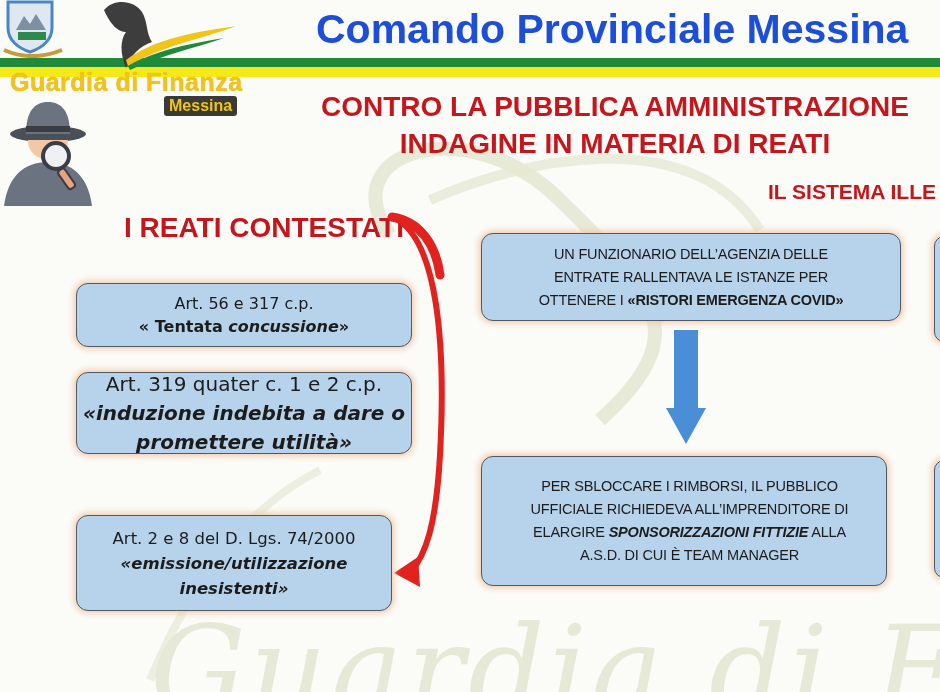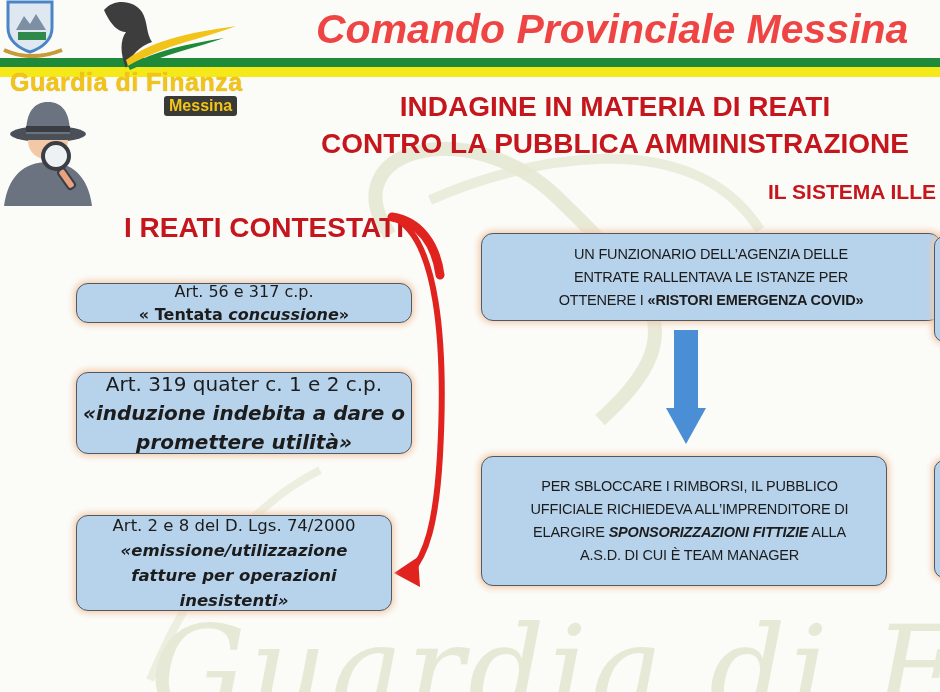--- a/index.html
+++ b/index.html
@@ -11,22 +11,22 @@
   .abs { position:absolute; }
   
   .wm-text {
     position:absolute; left:150px; top:600px;
     font-family:"DejaVu Serif", serif; font-style:italic;
     font-size:120px; color:#e6e9d6; letter-spacing:4px; white-space:nowrap;
   }
   .wm-swirl { position:absolute; left:0; top:0; }
   
   .title {
-    left:316px; top:6px; font-size:41px; font-style:italic; font-weight:bold;
-    color:#ef4444; white-space:nowrap;
+    left:316px; top:6px; font-size:41px; font-weight:bold;
+    color:#1d4ed8; white-space:nowrap;
   }
   .band-green { left:0; top:58px; width:940px; height:9px; background:#1e8a3a; }
   .band-yellow { left:0; top:67px; width:940px; height:10px; background:#f6e91a; }
   .brand {
     left:10px; top:68px; font-size:25px; font-weight:bold; color:#f2c419;
     letter-spacing:0.5px; white-space:nowrap;
     text-shadow:0 0 1px #caa10a;
   }
   .city-badge {
     left:164px; top:96px; background:#3a3a36; color:#f2c419;
@@ -43,25 +43,25 @@
     left:124px; top:212px; color:#c4161c; font-weight:bold; font-size:28px; white-space:nowrap;
   }
   
   .box {
     position:absolute; background:#b7d3ec; border:1.5px solid #505a66;
     border-radius:12px; box-shadow:0 0 6px 2px #f2c9a8;
     text-align:center; color:#1c1c1c; display:flex; flex-direction:column;
     justify-content:center; box-sizing:border-box;
   }
   .lbox { font-family:"DejaVu Sans", sans-serif; }
-  .b1 { left:76px; top:283px; width:336px; height:40px; font-size:16px; line-height:23px; }
+  .b1 { left:76px; top:283px; width:336px; height:64px; font-size:16px; line-height:23px; }
   .b2 { left:76px; top:372px; width:336px; height:82px; font-size:20px; line-height:29px; }
   .b3 { left:76px; top:515px; width:316px; height:96px; font-size:16.5px; line-height:25px; }
   .rbox { font-family:"Liberation Sans", sans-serif; font-size:14.5px; line-height:23px; letter-spacing:-0.2px; }
-  .b4 { left:481px; top:233px; width:460px; height:88px; }
+  .b4 { left:481px; top:233px; width:420px; height:88px; }
   .b5 { left:481px; top:456px; width:406px; height:130px;padding-left:11px; }
   .edge1 { left:934px; top:236px; width:20px; height:106px; }
   .edge2 { left:934px; top:460px; width:20px; height:118px; }
   .bold { font-weight:bold; }
   .bi { font-weight:bold; font-style:italic; }
   .it { font-style:italic; }
 </style>
 </head>
 <body>
 
@@ -96,22 +96,22 @@
   <ellipse cx="48" cy="38" rx="38" ry="8" fill="#4b4f57"></ellipse>
   <path d="M26 38 c0 -22 8 -32 22 -32 s22 10 22 32 z" fill="#6b7280"></path>
   <rect x="26" y="30" width="44" height="6" fill="#3a3d44"></rect>
   <path d="M28 44 c0 26 40 26 40 0 z" fill="#f3c8a6"></path>
   <path d="M4 110 c4 -30 20 -44 44 -44 s40 14 44 44 z" fill="#6b7280"></path>
   <circle cx="56" cy="60" r="13" fill="#eef1f3" stroke="#3a3d44" stroke-width="4"></circle>
   <rect x="62" y="72" width="8" height="22" rx="3" transform="rotate(-35 66 82)" fill="#e9a27f" stroke="#3a3d44" stroke-width="2"></rect>
 </svg>
 
 <div class="abs main-title">
+  <div>CONTRO LA PUBBLICA AMMINISTRAZIONE</div>
   <div>INDAGINE IN MATERIA DI REATI</div>
-  <div>CONTRO LA PUBBLICA AMMINISTRAZIONE</div>
 </div>
 <div class="abs subhead-right">IL SISTEMA ILLE</div>
 <div class="abs subhead-left">I REATI CONTESTATI</div>
 
 <svg class="abs" style="left:380px;top:205px" width="80" height="390">
   <path d="M12 12 C 58 30, 66 140, 60 250 C 56 320, 46 350, 30 368" fill="none" stroke="#e0231f" stroke-width="6" stroke-linecap="round"></path>
   <path d="M12 12 C 40 16, 56 40, 60 70" fill="none" stroke="#e0231f" stroke-width="9" stroke-linecap="round"></path>
   <polygon points="14,368 38,352 40,382" fill="#e0231f"></polygon>
 </svg>
 
@@ -120,21 +120,20 @@
   <div class="bold"><span>« Tentata </span><span class="it">concussione</span><span>»</span></div>
 </div>
 <div class="box lbox b2">
   <div>Art. 319 quater c. 1 e 2 c.p.</div>
   <div class="bi"><span>«</span><span>induzione indebita a dare o</span></div>
   <div class="bi"><span>promettere utilità</span><span>»</span></div>
 </div>
 <div class="box lbox b3">
   <div>Art. 2 e 8 del D. Lgs. 74/2000</div>
   <div class="bi"><span>«</span><span>emissione/utilizzazione</span></div>
-  <div class="bi">fatture per operazioni</div>
   <div class="bi"><span>inesistenti</span><span>»</span></div>
 </div>
 
 <div class="box rbox b4">
   <div>UN FUNZIONARIO DELL’AGENZIA DELLE</div>
   <div>ENTRATE RALLENTAVA LE  ISTANZE PER</div>
   <div><span>OTTENERE I </span><span class="bold">«RISTORI EMERGENZA COVID»</span></div>
 </div>
 
 <svg class="abs" style="left:666px;top:330px" width="40" height="116">

